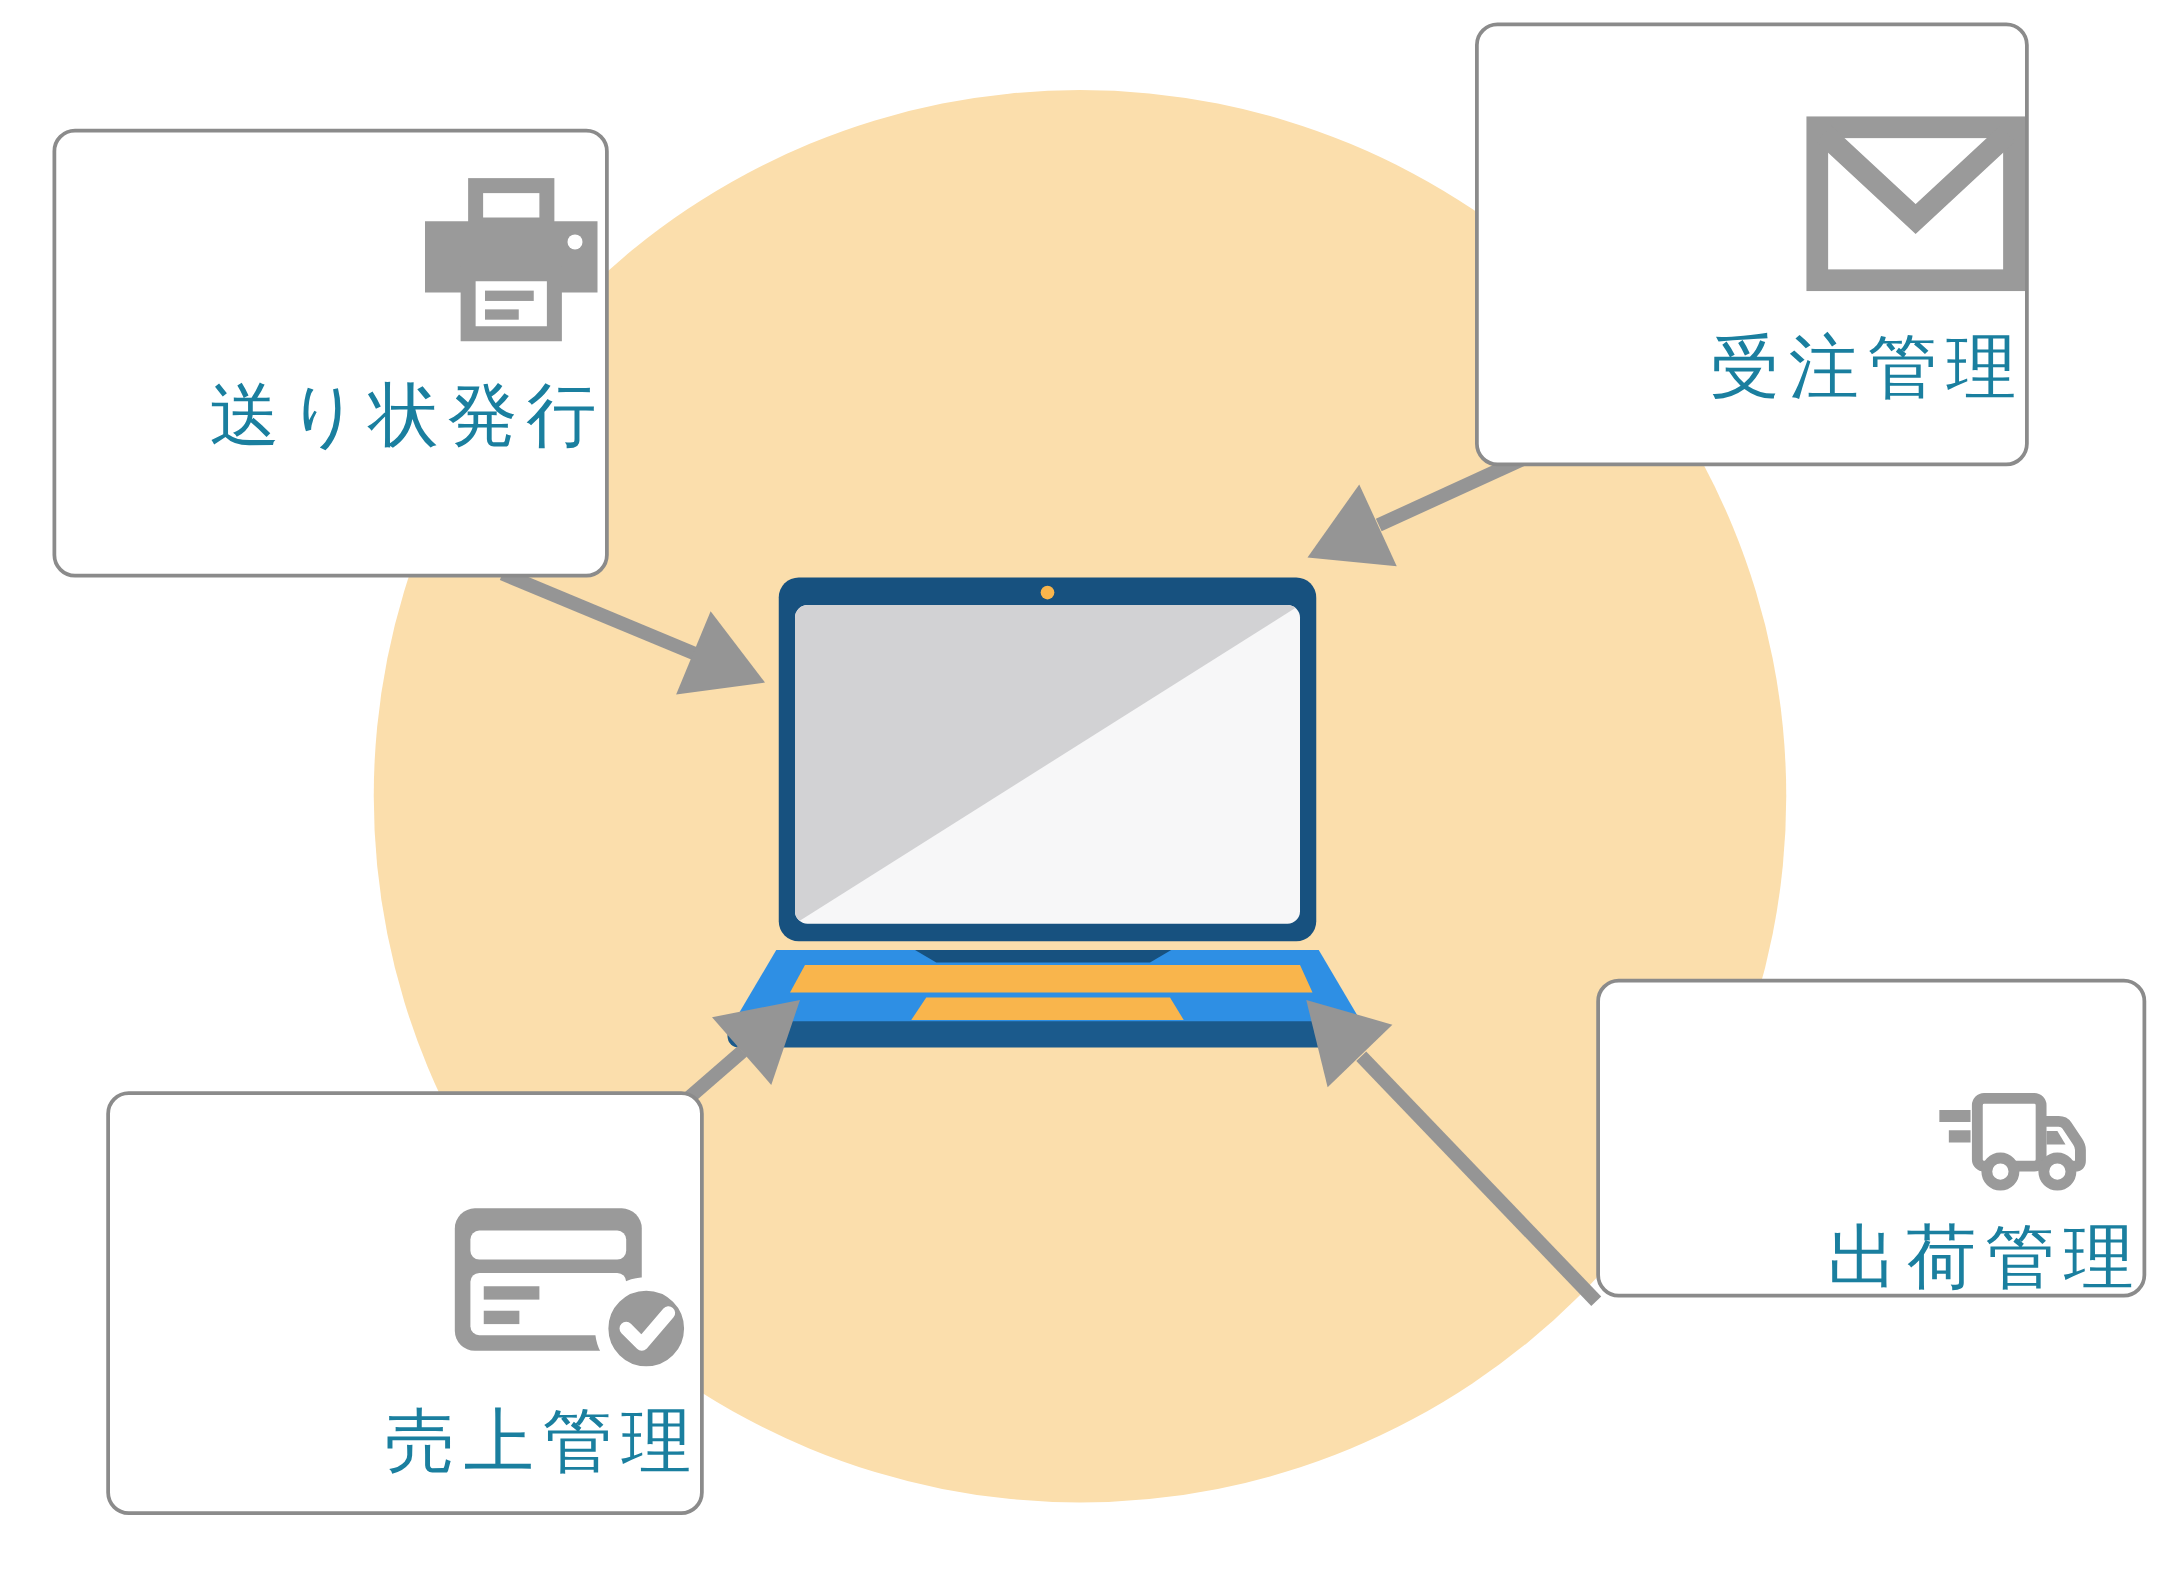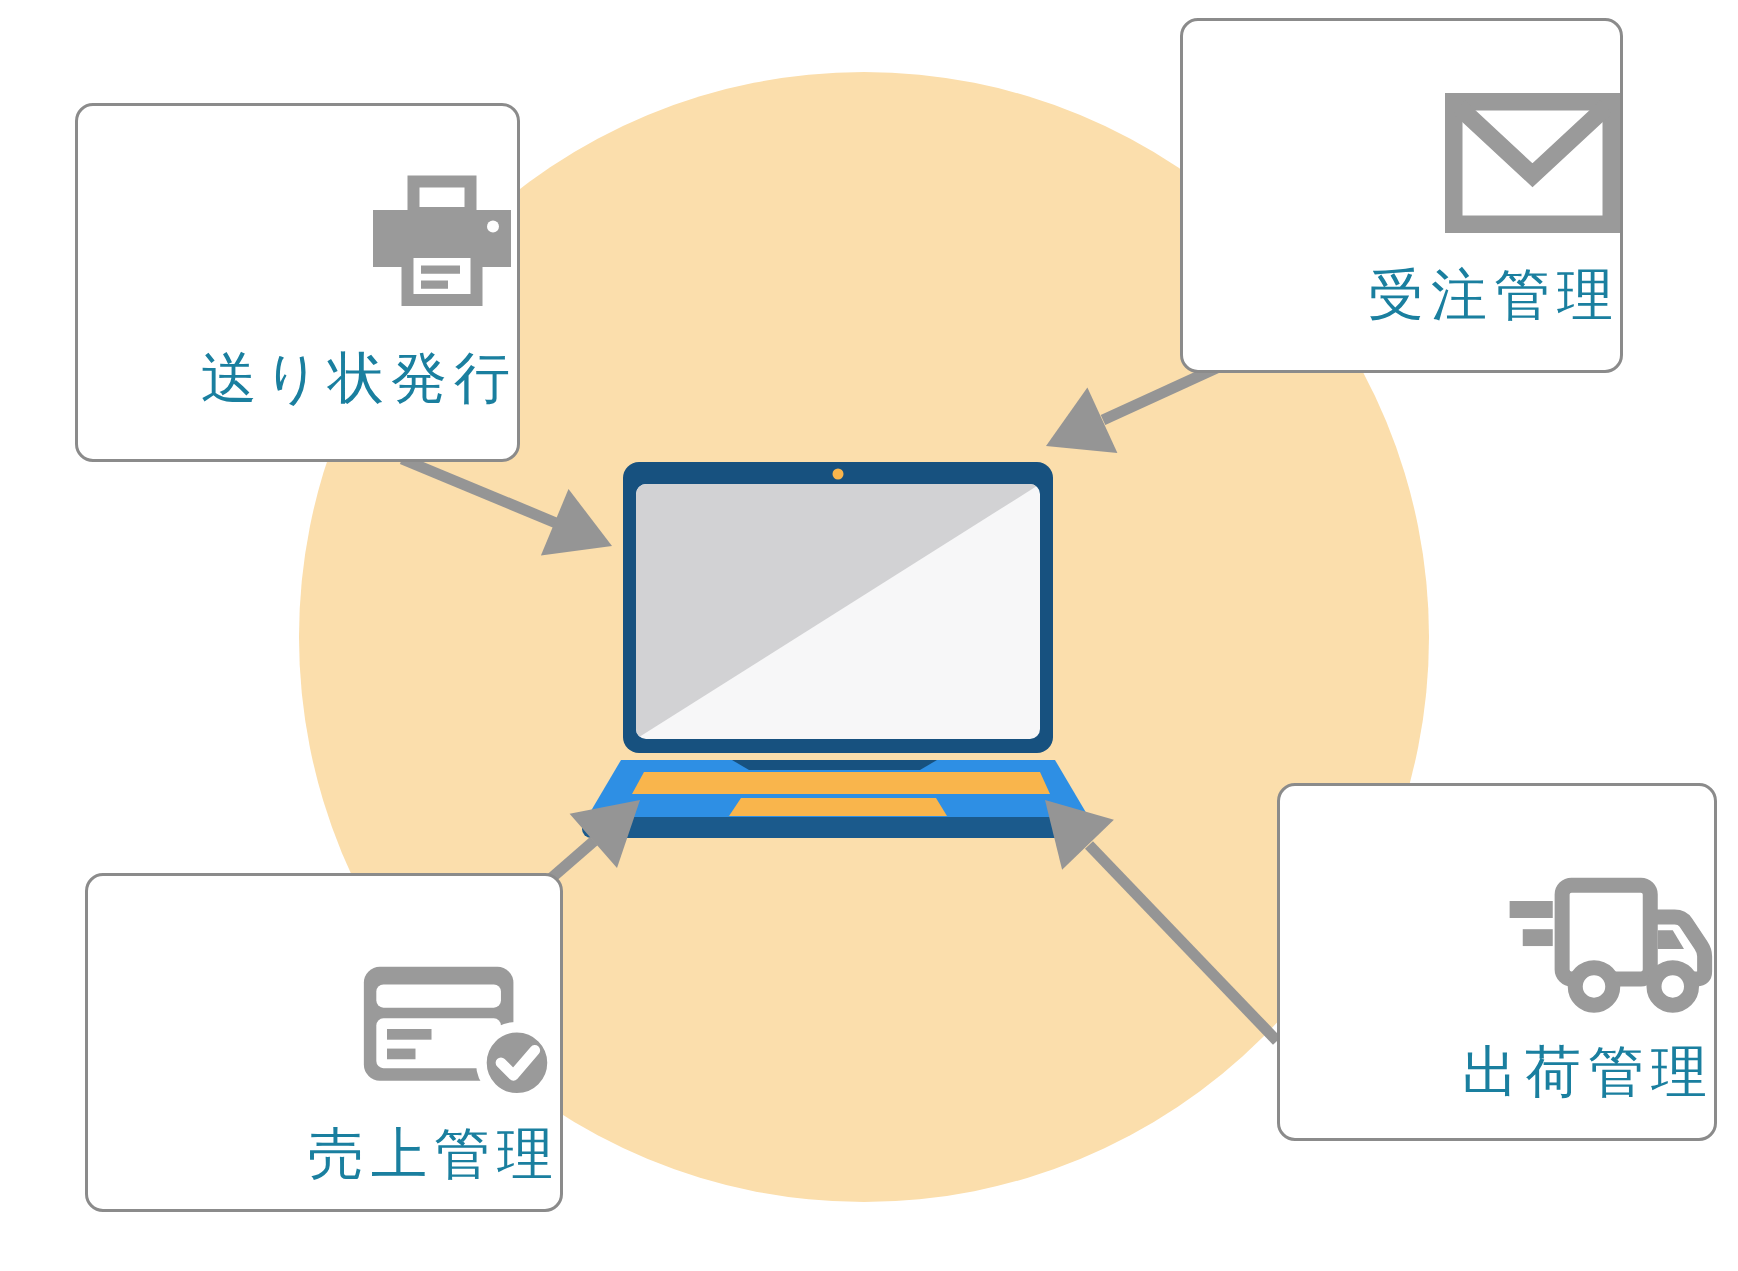--- a/index.html
+++ b/index.html
@@ -22,24 +22,24 @@
     align-items:flex-end;
   }
   .card .label{
     color:#1A7F9F;
     font-size:56px;
     font-weight:500;
     letter-spacing:7px;
     line-height:1;
     white-space:nowrap;
   }
-  .card-invoice {left:42px;  top:103px; width:445px; height:359px; padding-top:62px; gap:32px;margin-left:33px;}
+  .card-invoice {left:42px;  top:103px; width:445px; height:359px; padding-top:29px; gap:20px;}
   .card-order   {left:1180px;top:18px;  width:443px; height:355px; padding-top:72px; gap:34px;}
   .card-sales   {left:85px;  top:873px; width:478px; height:339px; padding-top:80px; gap:24px;}
-  .card-shipping{left:1277px;top:783px; width:440px; height:358px; padding-top:84px; gap:20px;}
+  .card-shipping{left:1277px;top:783px; width:440px; height:255px; padding-top:84px; gap:20px;}
   .icon{display:block;}
 </style>
 </head>
 <body>
 
 <div class="stage">
 
   <svg class="bg-art" viewBox="0 0 1738 1271" aria-hidden="true">
 
     <circle cx="864" cy="637" r="565" fill="#FBDEAC"></circle>

